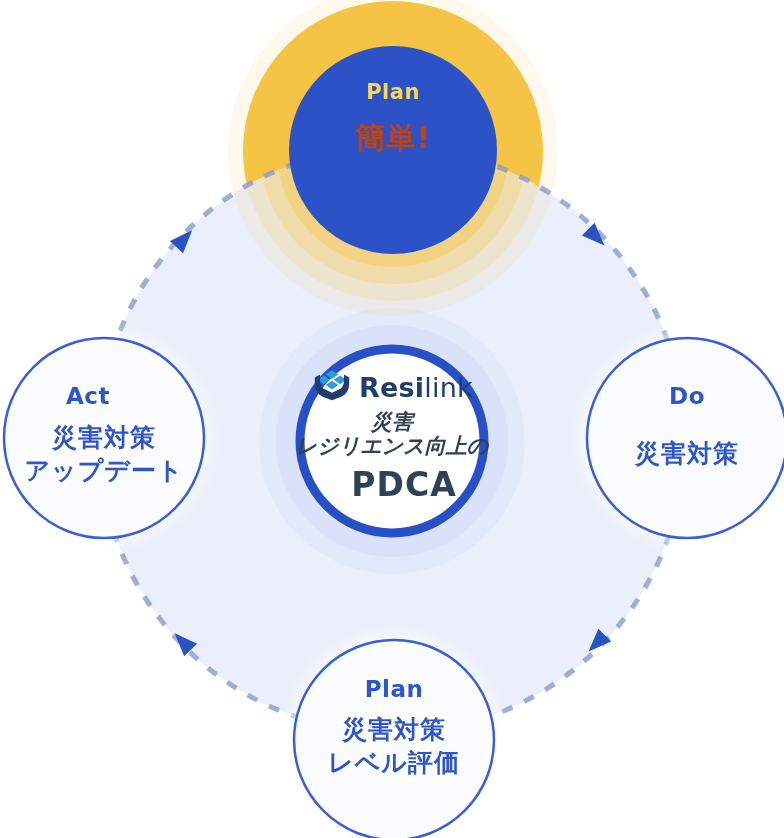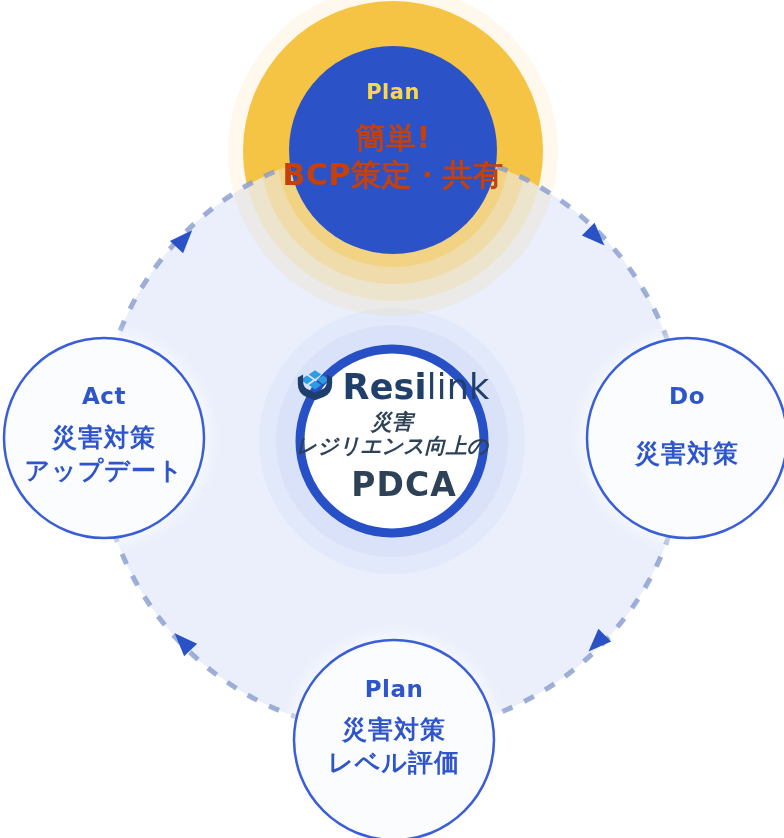--- a/index.html
+++ b/index.html
@@ -18,31 +18,31 @@
     user-select:none;
   }
   
   .plan-label{left:393px;top:80px;font-size:21px;font-weight:700;color:#f9d84f;letter-spacing:.5px;}
   .plan-body{left:393px;top:119px;font-size:30px;font-weight:800;color:#c2410c;line-height:37px;letter-spacing:.5px;}
   
   .node-label{font-size:23px;font-weight:700;color:#2e55ca;letter-spacing:.5px;}
   .node-body{font-size:25px;font-weight:700;color:#2e55ca;letter-spacing:1px;line-height:33px;}
   .do-label{left:687px;top:383px;}
   .do-body{left:687px;top:437px;}
-  .act-label{left:104px;top:383px;}
+  .act-label{left:88px;top:383px;}
   .act-body{left:104px;top:421px;}
   .check-label{left:394px;top:676px;}
   .check-body{left:394px;top:713px;}
   
   .center-content{
     position:absolute;left:392px;top:364px;width:230px;margin-left:-115px;
     display:flex;flex-direction:column;align-items:center;text-align:center;
   }
   .logo-row{display:flex;align-items:center;gap:6px;height:46px;}
-  .logo-text{font-size:35px;color:#20406b;letter-spacing:.2px;}
+  .logo-text{font-size:27px;color:#20406b;letter-spacing:.2px;}
   .logo-text .b{font-weight:800;}
   .logo-text .l{font-weight:400;}
   .c-line{font-size:21px;font-weight:700;color:#2e4257;line-height:24px;font-style:italic;}
   .c-pdca{font-size:33px;font-weight:800;color:#2e4257;margin-top:7px;letter-spacing:1px;margin-left:24px;}
 </style>
 </head>
 <body>
 
 <div class="stage">
 
@@ -81,21 +81,20 @@
     <circle cx="687" cy="438" r="100" fill="#fbfcfe" stroke="#3a5ed8" stroke-width="2.5"></circle>
     <circle cx="104" cy="438" r="100" fill="#fbfcfe" stroke="#3a5ed8" stroke-width="2.5"></circle>
     <circle cx="394" cy="740" r="100" fill="#fbfcfe" stroke="#3a5ed8" stroke-width="2.5"></circle>
 
     <circle cx="392" cy="441" r="92" fill="#ffffff" stroke="#2750c7" stroke-width="9"></circle>
   </svg>
 
   <div class="txt plan-label">Plan</div>
   <div class="txt plan-body">
     <div>簡単!</div>
-    <div>BCP策定・共有</div>
   </div>
 
   <div class="txt node-label do-label">Do</div>
   <div class="txt node-body do-body">
     <div>災害対策</div>
   </div>
 
   <div class="txt node-label act-label">Act</div>
   <div class="txt node-body act-body">
     <div>災害対策</div>

